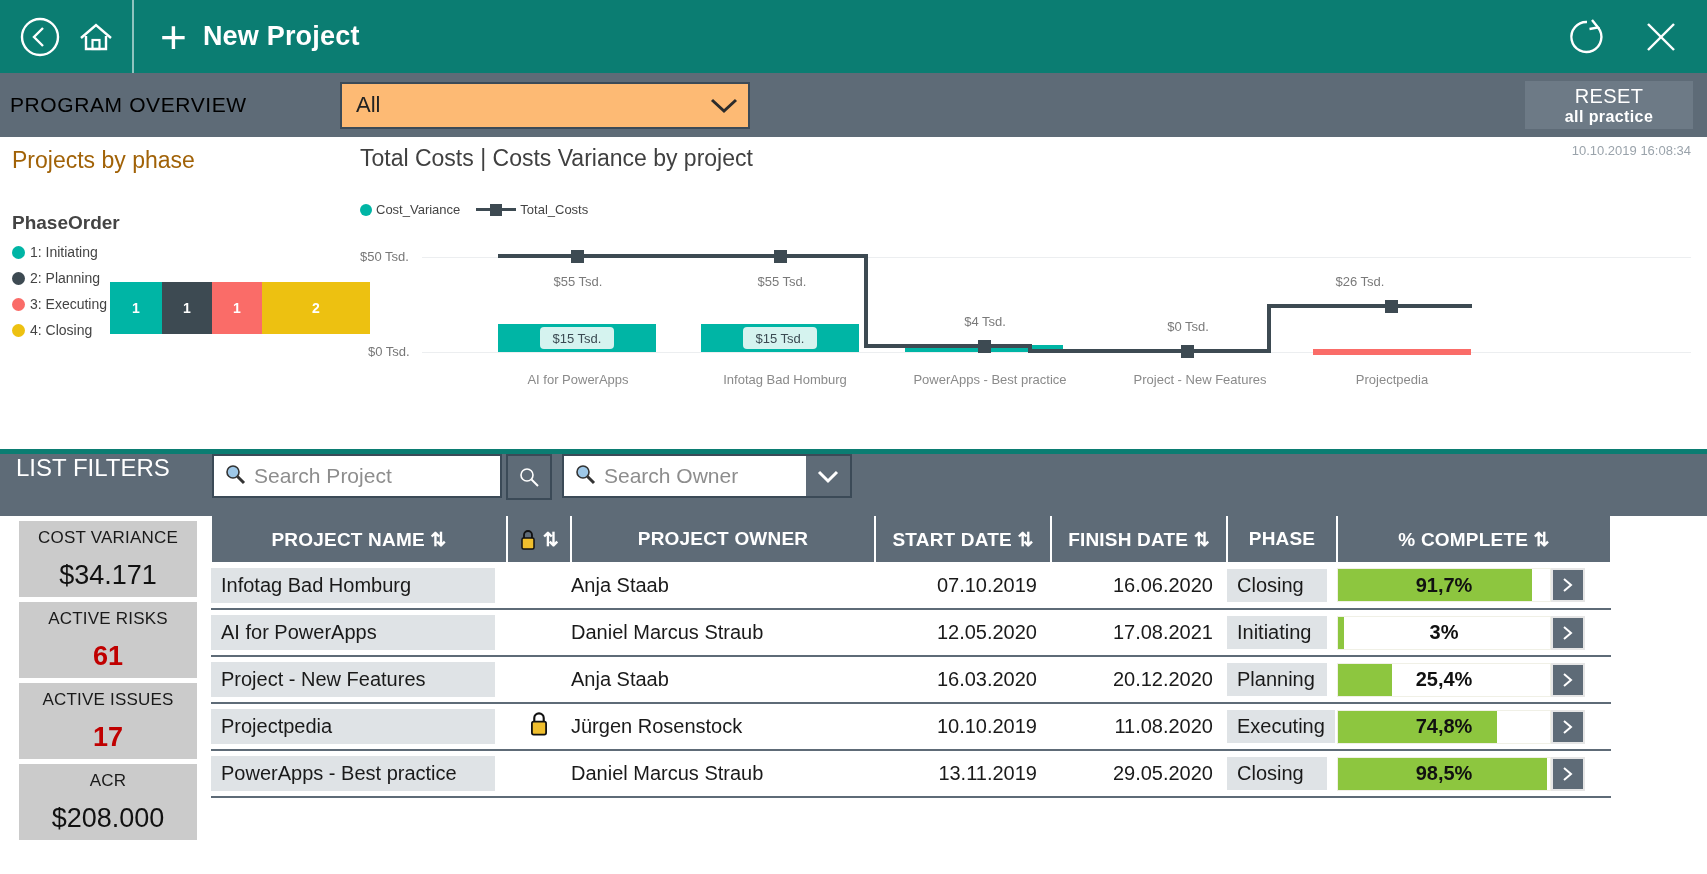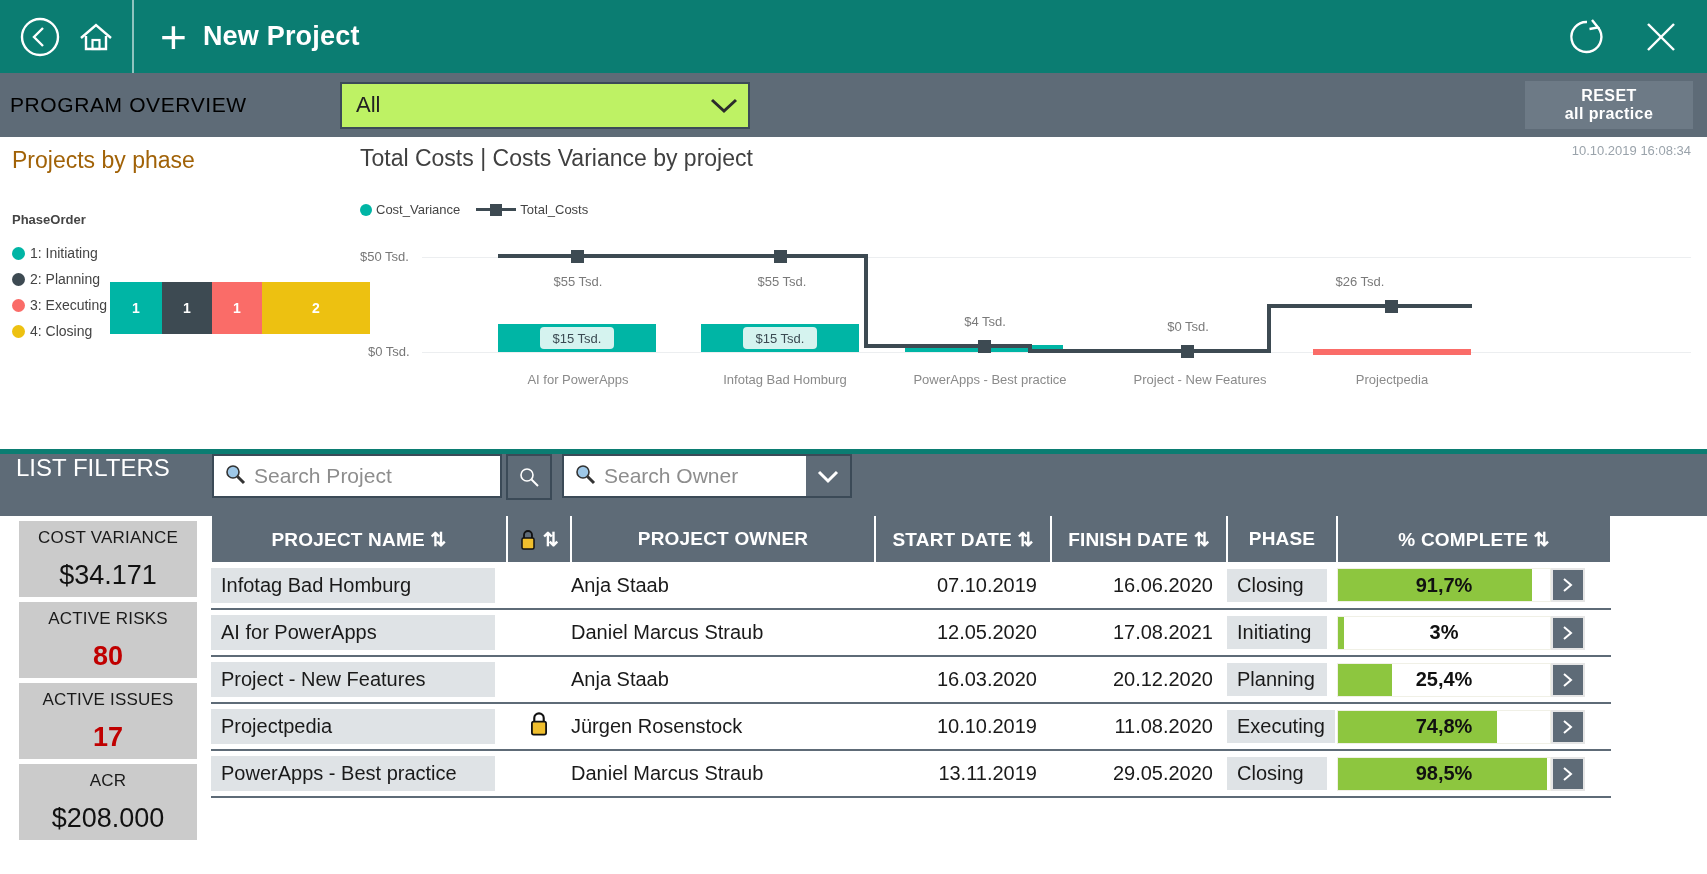--- a/index.html
+++ b/index.html
@@ -20,42 +20,42 @@
   .plus-wrap { display:flex; align-items:center; margin-left: 26px; cursor: pointer;}
   .plus-glyph { color:#fff; font-size: 46px; font-weight: 300; line-height: 1; margin-right: 16px; font-family:"Liberation Sans", sans-serif;}
   .newproj-label { color: #fff; font-size: 27px; font-weight: bold; letter-spacing: .2px;}
   .topbar-right { position: absolute; right: 18px; top: 0; height: 73px; display: flex; align-items: center; gap: 18px; }
   
   .filterbar {
     height: 64px; background: #5e6b77; display: flex; align-items: center; position: relative;
   }
   .prog-title { color: #000000; font-size: 21px; letter-spacing: .6px; margin-left: 10px; width: 330px;}
   .dd-wrap {
-    width: 410px; height: 47px; background: #bef264; border: 2px solid #3b4a57;
+    width: 410px; height: 47px; background: #fdba74; border: 2px solid #3b4a57;
     display:flex; align-items:center; position: relative; cursor: pointer;
   }
   .dd-val { font-size: 22px; color: #222; padding-left: 14px; }
   .dd-caret {
     position:absolute; right: 0; top: 0; width: 48px; height: 43px;
     display:flex; align-items:center; justify-content:center;
   }
   .reset-btn {
     position: absolute; right: 14px; top: 8px; width: 168px; height: 48px;
     background: #6d7a86; color: #fff; display: flex; flex-direction: column;
     align-items: center; justify-content: center; cursor: pointer;
   }
-  .reset-btn .l1 { font-size: 16px; font-weight: bold; letter-spacing:.4px;}
+  .reset-btn .l1 { font-size: 20px; font-weight: normal; letter-spacing:.4px;}
   .reset-btn .l2 { font-size: 16px; font-weight: bold; letter-spacing:.4px;}
   
   .charts { position: relative; height: 312px; background: #fff; }
   .timestamp { position: absolute; right: 16px; top: 6px; font-size: 13px; color: #9aa3ab; }
   .phase-panel { position: absolute; left: 12px; top: 10px; width: 345px; }
   .phase-title { font-size: 23px; color: #a16207; font-weight: 400; }
   .phase-legend { margin-top: 38px; }
-  .phase-legend .lg-head { font-size: 13px; color: #444; font-weight: bold; margin-bottom: 13px;}
+  .phase-legend .lg-head { font-size: 19px; color: #444; font-weight: bold; margin-bottom: 5px;}
   .lg-row { display: flex; align-items: center; height: 26px; }
   .lg-dot { width: 13px; height: 13px; border-radius: 50%; margin-right: 5px; flex: none; }
   .lg-text { font-size: 14px; color: #444; }
   .phase-bar { position: absolute; left: 98px; top: 135px; height: 52px; display: flex; }
   .phase-seg { display: flex; align-items: center; justify-content: center; color: #fff; font-size: 14px; font-weight: bold; }
   .cost-panel { position: absolute; left: 360px; top: 8px; right: 0; }
   .cost-title { font-size: 23px; color: #404040; }
   .cost-legend { margin-top: 30px; display: flex; align-items: center; font-size: 13px; color: #444; }
   .cl-dot { width: 12px; height: 12px; border-radius: 50%; background: #00b5a5; margin-right: 4px; }
   .cl-line { display: inline-flex; align-items: center; margin-left: 16px; }
@@ -303,21 +303,21 @@
 </div>
 
 <div class="bottom">
   <div class="kpis">
     <div class="kpi">
       <div class="kpi-label">COST VARIANCE</div>
       <div class="kpi-value">$34.171</div>
     </div>
     <div class="kpi">
       <div class="kpi-label">ACTIVE RISKS</div>
-      <div class="kpi-value red">80</div>
+      <div class="kpi-value red">61</div>
     </div>
     <div class="kpi">
       <div class="kpi-label">ACTIVE ISSUES</div>
       <div class="kpi-value red">17</div>
     </div>
     <div class="kpi">
       <div class="kpi-label">ACR</div>
       <div class="kpi-value">$208.000</div>
     </div>
   </div>

